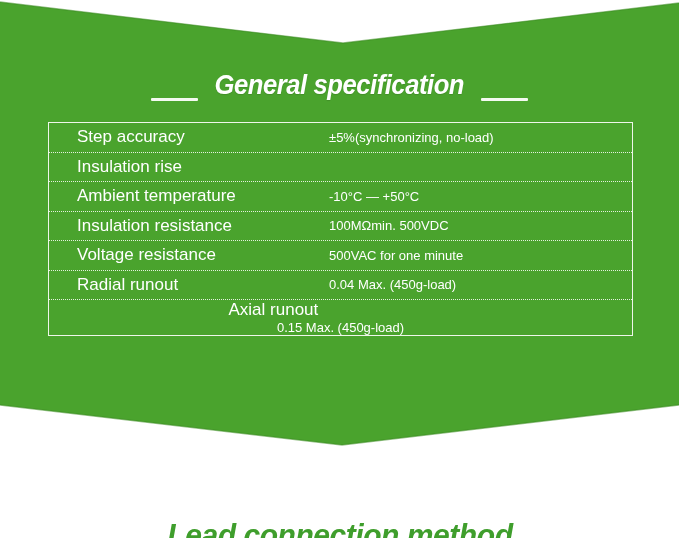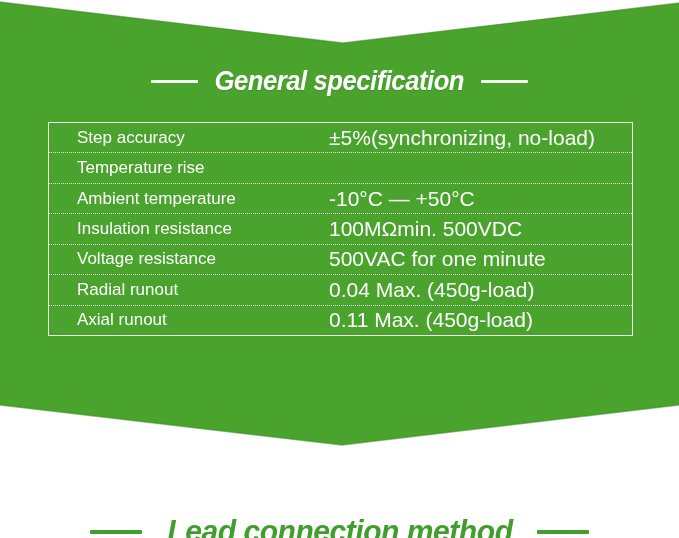--- a/index.html
+++ b/index.html
@@ -15,21 +15,21 @@
     position: absolute;
     left: 0; top: 0;
     width: 679px; height: 538px;
     display: block;
   }
   
   .heading-row {
     position: absolute;
     left: 0; right: 0;
     display: flex;
-    align-items: center;
+    align-items: flex-end;
     justify-content: center;
     gap: 10px;
   }
   .heading-top { top: 61px; height: 40px; }
   .heading-dash {
     display: inline-block;
     width: 47px; height: 3px;
     background: #f4faf1;
     border-radius: 1px;
   }
@@ -52,33 +52,33 @@
     box-sizing: border-box;
     display: flex;
     flex-direction: column;
   }
   .spec-row {
     flex: 1;
     display: flex;
     align-items: center;
     border-bottom: 1.5px dotted rgba(255,255,255,0.85);
   }
-  .spec-row:last-child { border-bottom: none; }
+  .spec-row:last-child { border-bottom: none; flex-direction: column; }
   .spec-label {
     width: 280px;
     box-sizing: border-box;
     padding-left: 28px;
     color: #ffffff;
     font-size: 17px;
     white-space: nowrap;
   }
   .spec-value {
     flex: 1;
     color: #ffffff;
-    font-size: 21px;
+    font-size: 13px;
     white-space: nowrap;
   }
   
   .heading-bottom { top: 510px; height: 44px; gap: 20px; }
   .footer-dash {
     display: inline-block;
     width: 52px; height: 4px;
     background: #3f9e2c;
     border-radius: 1px;
   }
@@ -108,41 +108,41 @@
     <span class="heading-title">General specification</span>
     <span class="heading-dash"></span>
   </div>
 
   <div class="spec-table">
     <div class="spec-row">
       <span class="spec-label">Step accuracy</span>
       <span class="spec-value">±5%(synchronizing, no-load)</span>
     </div>
     <div class="spec-row">
-      <span class="spec-label">Temperature rise</span>
+      <span class="spec-label">Insulation rise</span>
     </div>
     <div class="spec-row">
       <span class="spec-label">Ambient temperature</span>
       <span class="spec-value">-10°C — +50°C</span>
     </div>
     <div class="spec-row">
       <span class="spec-label">Insulation resistance</span>
       <span class="spec-value">100MΩmin. 500VDC</span>
     </div>
     <div class="spec-row">
       <span class="spec-label">Voltage resistance</span>
       <span class="spec-value">500VAC for one minute</span>
     </div>
     <div class="spec-row">
       <span class="spec-label">Radial runout</span>
       <span class="spec-value">0.04 Max. (450g-load)</span>
     </div>
     <div class="spec-row">
       <span class="spec-label">Axial runout</span>
-      <span class="spec-value">0.11 Max. (450g-load)</span>
+      <span class="spec-value">0.15 Max. (450g-load)</span>
     </div>
   </div>
 
   <div class="heading-row heading-bottom">
     <span class="footer-dash"></span>
     <span class="footer-title">Lead connection method</span>
     <span class="footer-dash"></span>
   </div>
 
 </div>

